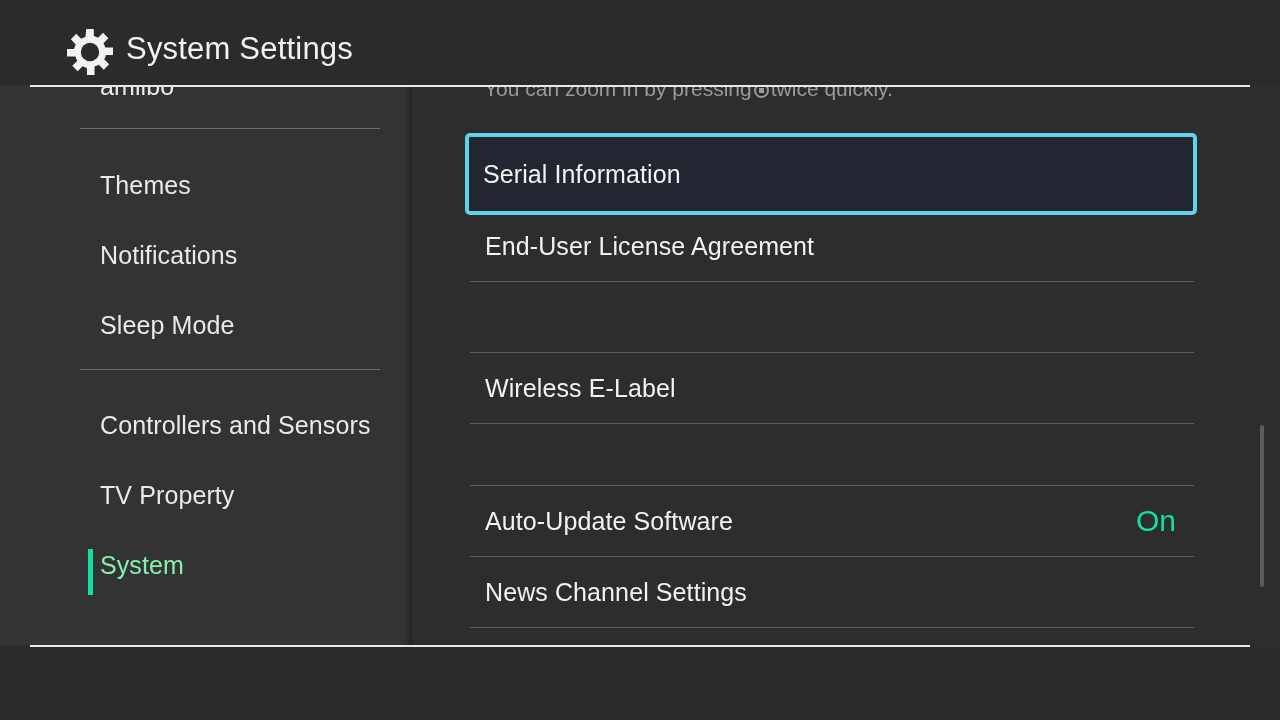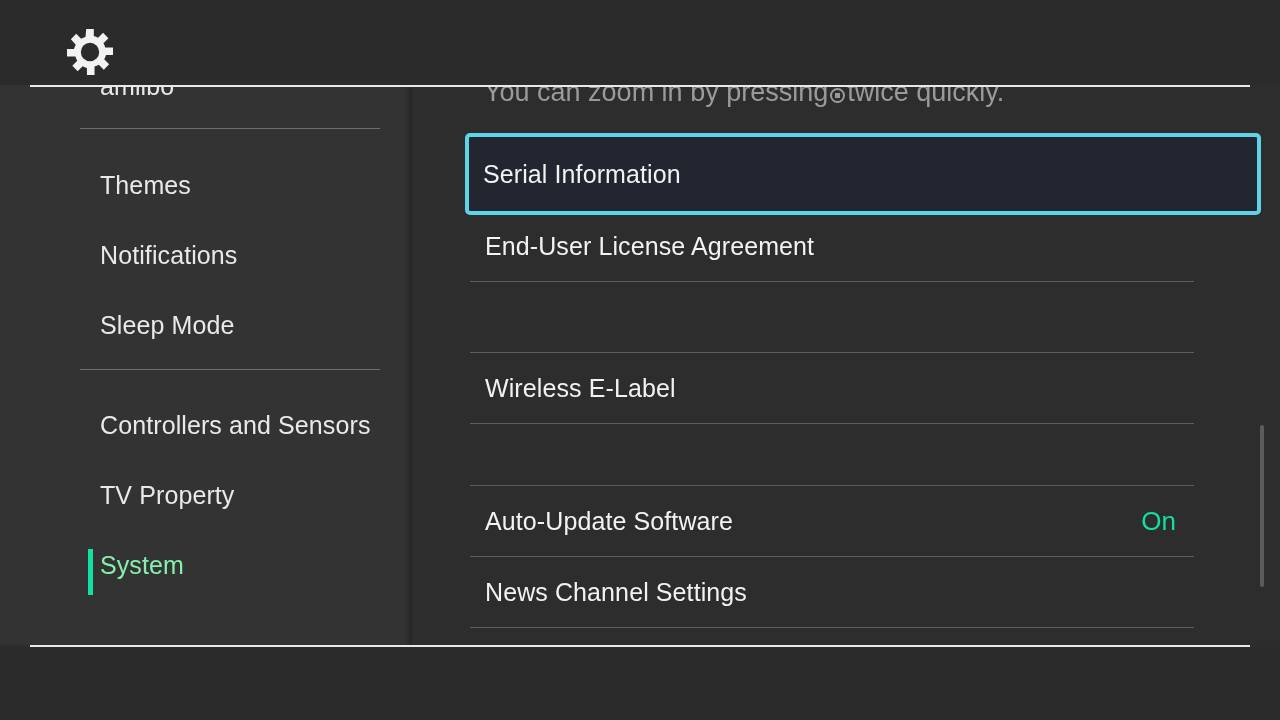--- a/index.html
+++ b/index.html
@@ -76,21 +76,21 @@
   }
 
   
   #main {
     position:absolute; left:412px; top:0;
     width:868px; height:645px;
     overflow:hidden;
   }
   #hint-text {
     position:absolute; left:72px; top:77px;
-    font-size:27px; color:#9a9a9a;
+    font-size:21px; color:#9a9a9a;
     white-space:nowrap;
   }
   .hint-btn-glyph {
     display:inline-block;
     width:15px; height:15px;
     border-radius:50%;
     border:2px solid #9a9a9a;
     position:relative;
     vertical-align:-2px;
     margin:0 2px;
@@ -106,35 +106,35 @@
     width:724px; height:70px;
     display:flex; align-items:center; justify-content:space-between;
   }
   .row .row-label {
     font-size:25px; color:#f2f2f2;
     white-space:nowrap;
     letter-spacing:.1px;
     padding-left:15px;
   }
   .row .row-value {
-    font-size:26px; color:#10e0a4;
+    font-size:30px; color:#10e0a4;
     padding-right:18px;
     white-space:nowrap;
   }
   .row-div {
     position:absolute; left:58px;
     width:724px; height:1px;
     background:#5d5d5d;
   }
   .row.selected {
     background:#212630;
     border:4px solid #5ed4e8;
     border-radius:5px;
     height:82px;
-    left:53px; width:796px;
+    left:53px; width:732px;
   }
   .row.selected .row-label { padding-left:14px; }
 
   
   #scroll-track {
     position:absolute; left:1260px; top:95px;
     width:4px; height:540px;
   }
   #scroll-thumb {
     position:absolute; left:1260px; top:425px;
@@ -240,20 +240,21 @@
   </div>
 
   <div id="scroll-track"></div>
   <div id="scroll-thumb"></div>
 
   <div id="header">
     <svg id="gear-icon" viewBox="0 0 50 50">
       <path fill="#f2f2f2" d="M21.2 2h7.6v7.0a16.2 16.2 0 0 1 4.3 1.8l4.95-4.95 5.37 5.37-4.95 4.95a16.2 16.2 0 0 1 1.8 4.3H48v7.6h-7.0a16.2 16.2 0 0 1-1.8 4.3l4.95 4.95-5.37 5.37-4.95-4.95a16.2 16.2 0 0 1-4.3 1.8V48h-7.6v-7.0a16.2 16.2 0 0 1-4.3-1.8l-4.95 4.95-5.37-5.37 4.95-4.95a16.2 16.2 0 0 1-1.8-4.3H2v-7.6h7.0a16.2 16.2 0 0 1 1.8-4.3L5.85 12.2l5.37-5.37 4.95 4.95a16.2 16.2 0 0 1 4.3-1.8z"></path>
       <circle cx="25" cy="25" r="9.2" fill="#2b2b2b"></circle>
     </svg>
+    <div id="header-title">System Settings</div>
   </div>
   <div id="header-rule"></div>
 
   <div id="footer-rule"></div>
   <div id="footer">
     
 
     
   </div>
 

